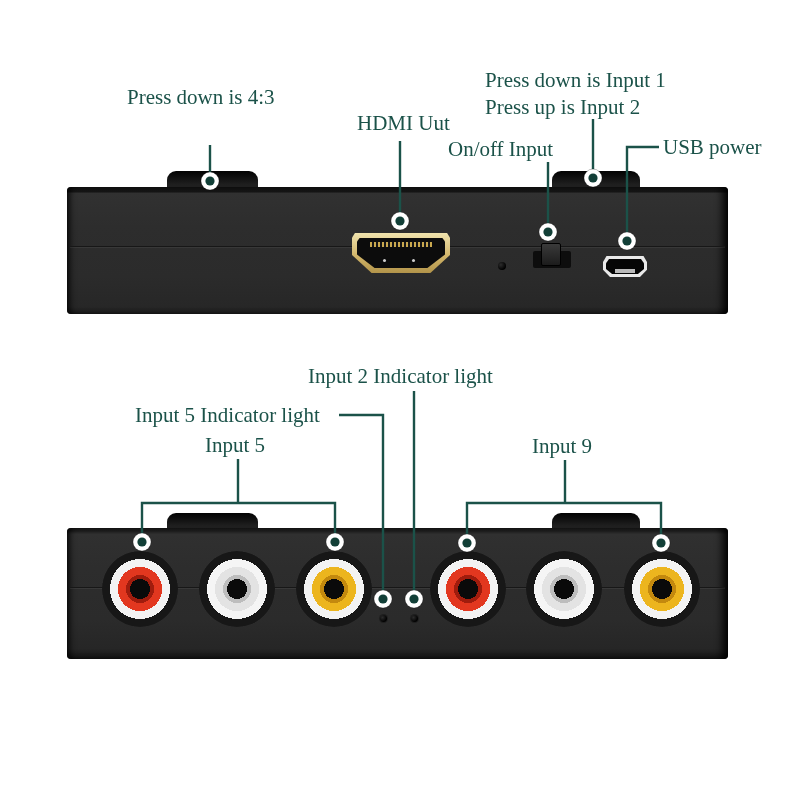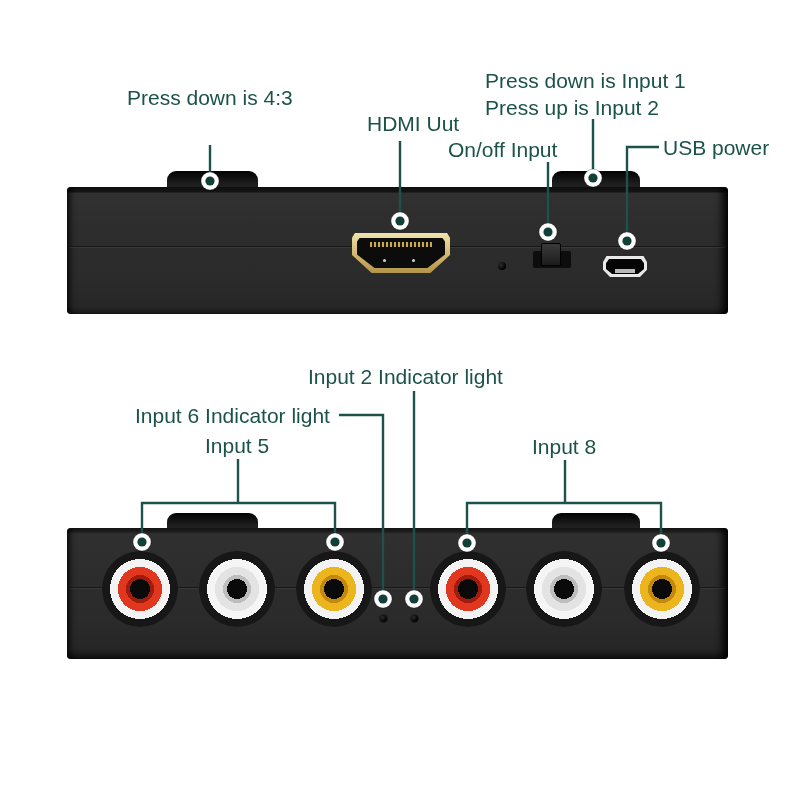--- a/index.html
+++ b/index.html
@@ -1,18 +1,18 @@
 <!DOCTYPE html>
 <html><head>
 <meta charset="utf-8">
 <style>
   html,body{margin:0;padding:0;background:#fff;}
   .stage{
     position:relative;width:800px;height:800px;background:#ffffff;overflow:hidden;
-    font-family:Liberation Sans, sans-serif;
+    font-family:Liberation Serif, serif;
   }
   .lbl{
     position:absolute;color:#1b5249;font-size:21px;line-height:27px;
     white-space:nowrap;
   }
   .device{
     position:absolute;left:67px;width:661px;height:127px;border-radius:4px;
     box-shadow:inset 5px 0 7px -3px #000, inset -9px 0 9px -4px #000;
   }
   .device.top{
@@ -136,32 +136,32 @@
           <circle cx="661" cy="543" r="9" fill="#fff" stroke="rgba(0,0,0,0.25)" stroke-width="1"></circle>
           <circle cx="661" cy="543" r="4.6" fill="#123f37"></circle>
         </g>
     </g>
   </svg>
 
   <div class="lbl" style="left:127px;top:84px;">
     <div>Press down is 4:3</div>
   </div>
 
-  <div class="lbl" style="left:367px;top:110px;">HDMI Uut</div>
+  <div class="lbl" style="left:357px;top:110px;">HDMI Uut</div>
 
   <div class="lbl" style="left:448px;top:136px;">On/off Input</div>
 
   <div class="lbl" style="left:485px;top:67px;">
     <div>Press down is Input 1</div>
     <div>Press up is Input 2</div>
   </div>
 
   <div class="lbl" style="left:663px;top:134px;">USB power</div>
 
   <div class="lbl" style="left:308px;top:363px;text-align:right;">Input 2 Indicator light</div>
 
-  <div class="lbl" style="left:135px;top:402px;">Input 6 Indicator light</div>
+  <div class="lbl" style="left:135px;top:402px;">Input 5 Indicator light</div>
 
   <div class="lbl" style="left:205px;top:432px;">Input 5</div>
 
-  <div class="lbl" style="left:532px;top:433px;">Input 8</div>
+  <div class="lbl" style="left:532px;top:433px;">Input 9</div>
 
 </div>
 
 </body></html>

